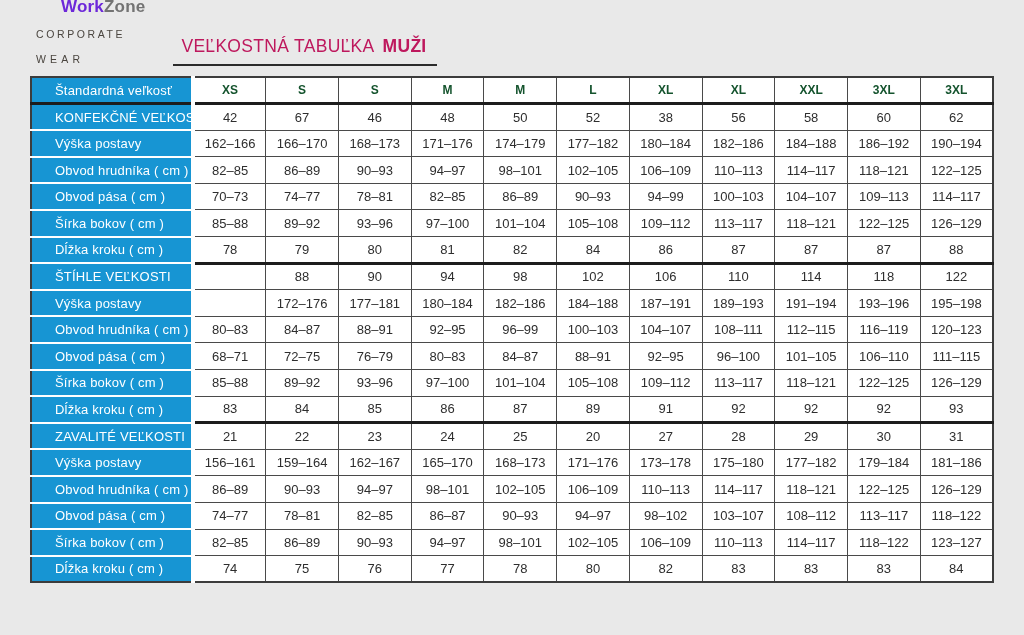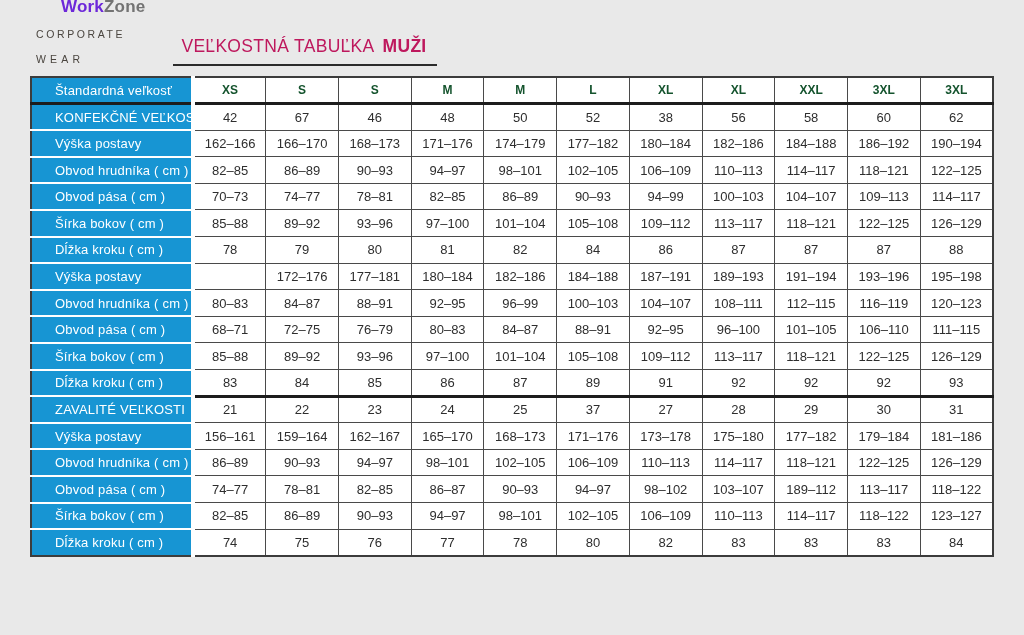--- a/index.html
+++ b/index.html
@@ -186,20 +186,34 @@
           <td class="data-cell">80</td>
           <td class="data-cell">81</td>
           <td class="data-cell">82</td>
           <td class="data-cell">84</td>
           <td class="data-cell">86</td>
           <td class="data-cell">87</td>
           <td class="data-cell">87</td>
           <td class="data-cell">87</td>
           <td class="data-cell">88</td>
         </tr>
+        <tr class="section-start">
+          <td class="label-cell">ŠTÍHLE VEĽKOSTI</td>
+          <td class="data-cell"></td>
+          <td class="data-cell">88</td>
+          <td class="data-cell">90</td>
+          <td class="data-cell">94</td>
+          <td class="data-cell">98</td>
+          <td class="data-cell">102</td>
+          <td class="data-cell">106</td>
+          <td class="data-cell">110</td>
+          <td class="data-cell">114</td>
+          <td class="data-cell">118</td>
+          <td class="data-cell">122</td>
+        </tr>
         <tr class="normal">
           <td class="label-cell">Výška postavy</td>
           <td class="data-cell"></td>
           <td class="data-cell">172–176</td>
           <td class="data-cell">177–181</td>
           <td class="data-cell">180–184</td>
           <td class="data-cell">182–186</td>
           <td class="data-cell">184–188</td>
           <td class="data-cell">187–191</td>
           <td class="data-cell">189–193</td>
@@ -263,21 +277,21 @@
           <td class="data-cell">92</td>
           <td class="data-cell">93</td>
         </tr>
         <tr class="section-start">
           <td class="label-cell">ZAVALITÉ VEĽKOSTI</td>
           <td class="data-cell">21</td>
           <td class="data-cell">22</td>
           <td class="data-cell">23</td>
           <td class="data-cell">24</td>
           <td class="data-cell">25</td>
-          <td class="data-cell">37</td>
+          <td class="data-cell">20</td>
           <td class="data-cell">27</td>
           <td class="data-cell">28</td>
           <td class="data-cell">29</td>
           <td class="data-cell">30</td>
           <td class="data-cell">31</td>
         </tr>
         <tr class="normal">
           <td class="label-cell">Výška postavy</td>
           <td class="data-cell">156–161</td>
           <td class="data-cell">159–164</td>
@@ -308,21 +322,21 @@
         <tr class="normal">
           <td class="label-cell">Obvod pása ( cm )</td>
           <td class="data-cell">74–77</td>
           <td class="data-cell">78–81</td>
           <td class="data-cell">82–85</td>
           <td class="data-cell">86–87</td>
           <td class="data-cell">90–93</td>
           <td class="data-cell">94–97</td>
           <td class="data-cell">98–102</td>
           <td class="data-cell">103–107</td>
-          <td class="data-cell">189–112</td>
+          <td class="data-cell">108–112</td>
           <td class="data-cell">113–117</td>
           <td class="data-cell">118–122</td>
         </tr>
         <tr class="normal">
           <td class="label-cell">Šírka bokov ( cm )</td>
           <td class="data-cell">82–85</td>
           <td class="data-cell">86–89</td>
           <td class="data-cell">90–93</td>
           <td class="data-cell">94–97</td>
           <td class="data-cell">98–101</td>

